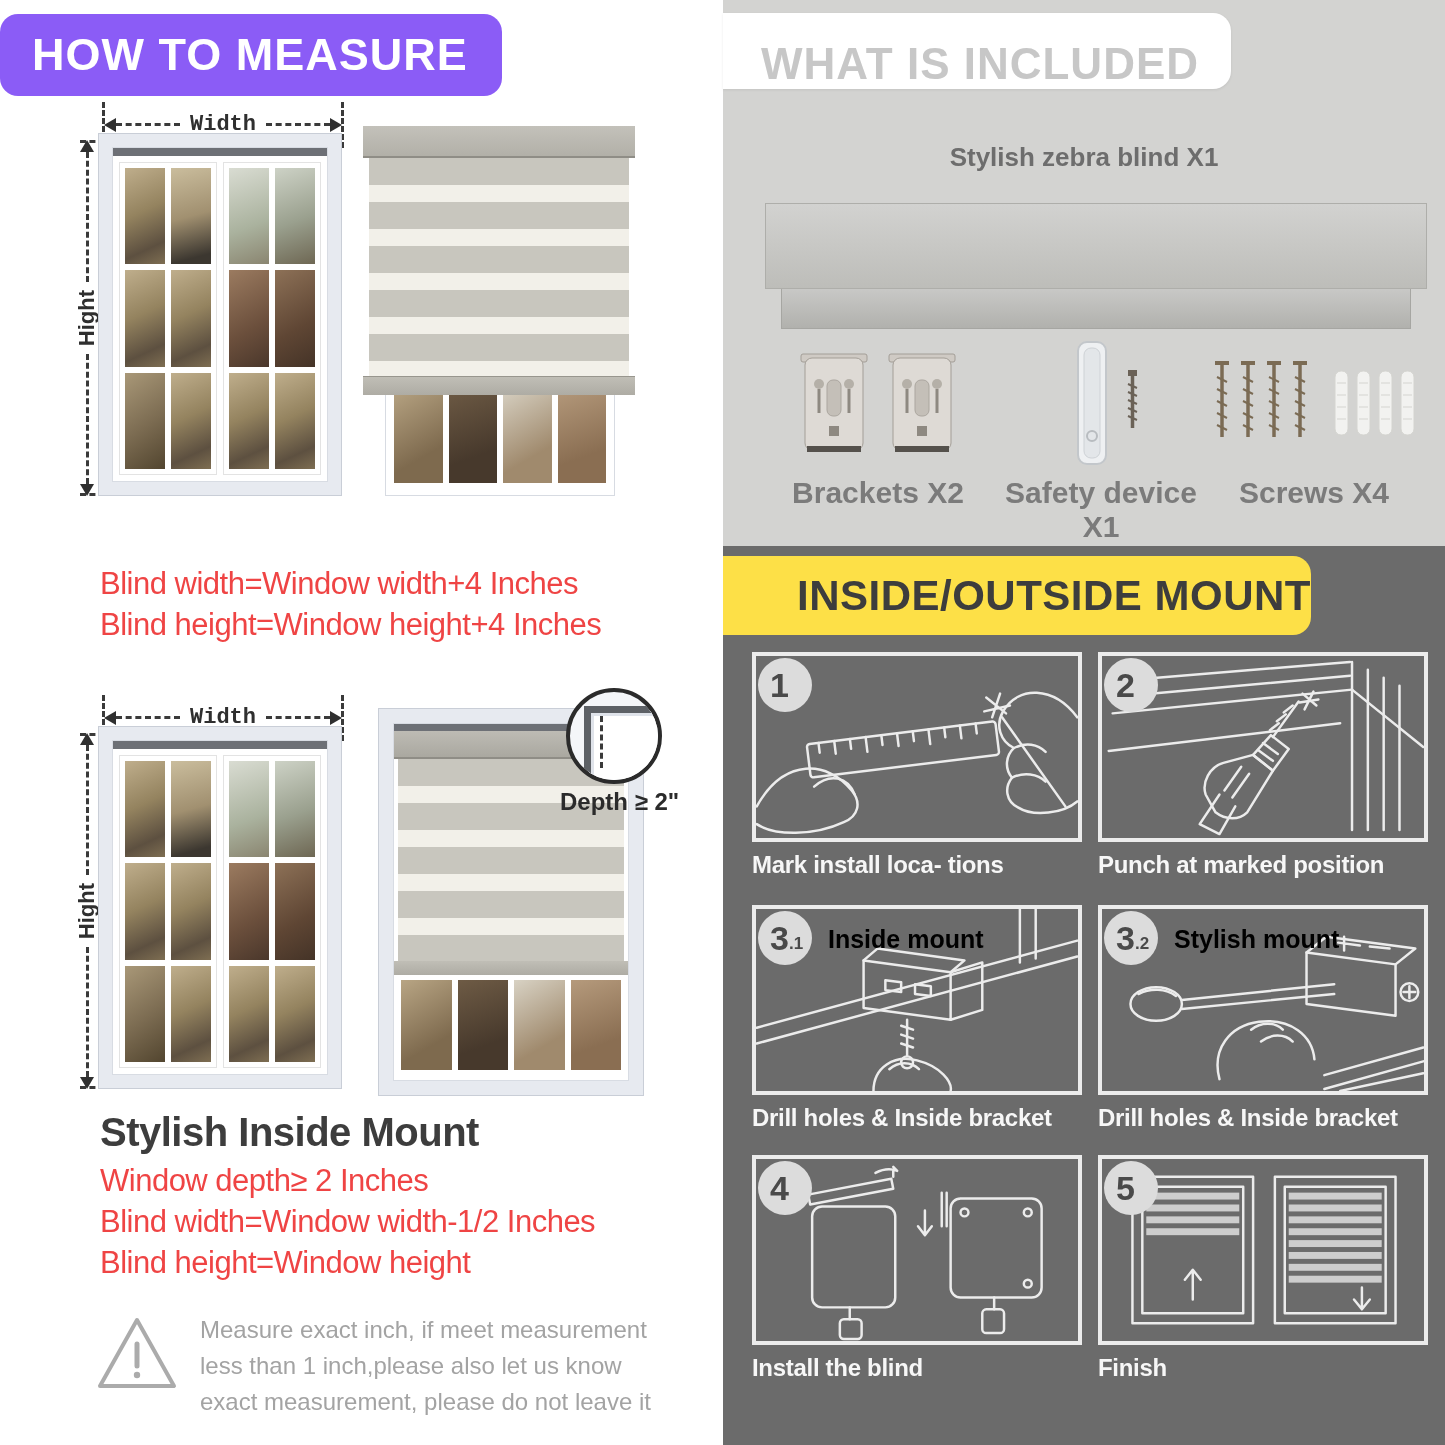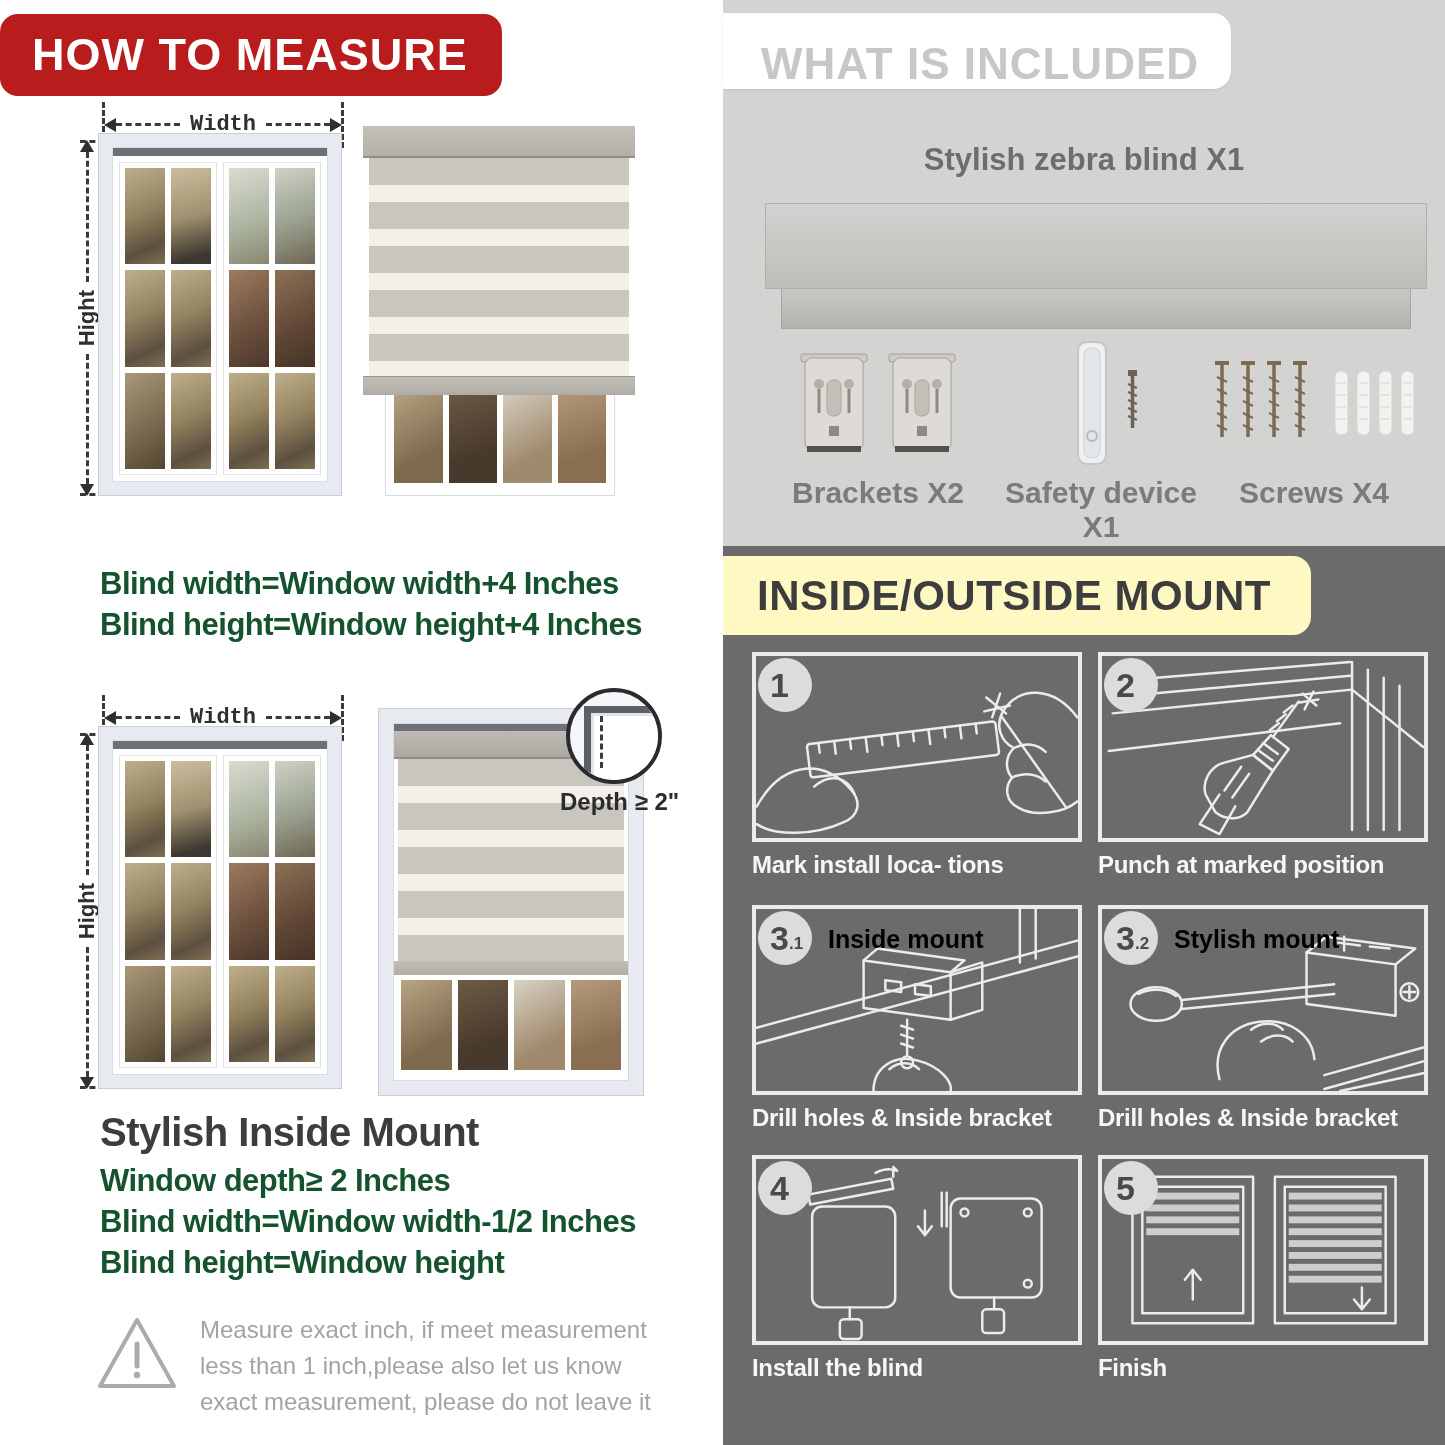--- a/index.html
+++ b/index.html
@@ -3,21 +3,21 @@
 <meta charset="utf-8">
 <style>
   html,body{margin:0;padding:0;background:#ffffff;}
   #canvas{
     position:relative;width:1445px;height:1445px;background:#ffffff;
     font-family:"Liberation Sans",sans-serif;overflow:hidden;
   }
   
   .left-header{
     position:absolute;left:0;top:14px;width:502px;height:82px;
-    background:#b91c1c;border-radius:18px;display:flex;align-items:center;
+    background:#8b5cf6;border-radius:18px;display:flex;align-items:center;
     padding-left:32px;box-sizing:border-box;
   }
   .left-header .hd{color:#ffffff;font-size:45px;font-weight:bold;letter-spacing:1px;}
 
   
   .window{position:absolute;background:#e7eaf0;border:1px solid #c9ced7;box-sizing:border-box;}
   .win-frame{position:absolute;left:13px;right:13px;top:13px;bottom:13px;background:#ffffff;
     border:1px solid #d8dce3;box-sizing:border-box;display:flex;flex-direction:column;}
   .win-shadow{height:8px;background:#6d7076;}
   .sashes{flex:1;display:flex;gap:6px;padding:6px;background:#fff;}
@@ -76,44 +76,44 @@
   .magnifier{position:absolute;width:96px;height:96px;border-radius:50%;border:4px solid #2b2b2b;
     background:#f4f6f9;overflow:hidden;box-sizing:border-box;}
   .mag-corner-out{position:absolute;left:18px;top:18px;right:-10px;bottom:-10px;background:#ffffff;
     border-left:6px solid #dfe3ea;border-top:6px solid #dfe3ea;}
   .mag-corner-in{position:absolute;left:14px;top:14px;right:-10px;bottom:-10px;
     border-left:7px solid #5d6166;border-top:7px solid #5d6166;}
   .mag-dash{position:absolute;left:30px;top:24px;height:52px;width:0;border-left:3px dashed #3a3a3a;}
   .depth-label{position:absolute;font-size:24px;font-weight:bold;color:#2b2b2b;}
 
   .m-title{position:absolute;font-size:40px;font-weight:bold;color:#3d3d3d;letter-spacing:-0.5px;}
-  .m-line{position:absolute;font-size:31px;font-weight:bold;color:#14532d;letter-spacing:-0.5px;}
+  .m-line{position:absolute;font-size:31px;font-weight:normal;color:#ef4444;letter-spacing:-0.5px;}
   .warning{position:absolute;display:flex;}
   .warning .wtext{font-size:24px;color:#a3a3a3;line-height:1.5;width:452px;}
 
   
   .included-panel{position:absolute;left:723px;top:0;width:722px;height:546px;background:#d3d3d1;}
   .included-header{position:absolute;left:0;top:13px;width:508px;height:76px;background:#ffffff;
     border-radius:0 18px 18px 0;display:flex;align-items:flex-end;padding-left:38px;
     box-sizing:border-box;box-shadow:0 1px 3px rgba(0,0,0,0.08);}
   .included-header .hd{color:#c7c7c7;font-size:44px;font-weight:bold;letter-spacing:1px;}
   .product-label{position:absolute;left:0;right:0;top:142px;text-align:center;
-    font-size:31px;font-weight:bold;color:#6d6d6d;}
+    font-size:26px;font-weight:bold;color:#6d6d6d;}
   .bar-main{position:absolute;left:42px;top:203px;width:662px;height:86px;
     background:linear-gradient(#d2d2d0,#bdbdb9);border:1px solid #aeaeaa;box-sizing:border-box;}
   .bar-sub{position:absolute;left:58px;top:289px;width:630px;height:40px;
     background:linear-gradient(#c8c8c6,#b1b1ad);border:1px solid #a6a6a2;border-top:none;box-sizing:border-box;}
   .inc-item{position:absolute;text-align:center;}
   .inc-item .icon-box{height:132px;display:flex;align-items:center;justify-content:center;}
   .inc-item .lbl{font-size:30px;font-weight:bold;color:#7b7b7b;margin-top:6px;}
 
   
   .mount-panel{position:absolute;left:723px;top:546px;width:722px;height:899px;background:#6b6b6b;}
-  .mount-header{position:absolute;left:0;top:10px;width:588px;height:79px;background:#fef9c3;
-    border-radius:0 18px 18px 0;display:flex;align-items:center;padding-left:34px;box-sizing:border-box;}
+  .mount-header{position:absolute;left:0;top:10px;width:588px;height:79px;background:#fde047;
+    border-radius:0 18px 18px 0;display:flex;align-items:center;padding-left:34px;box-sizing:border-box;justify-content:flex-end;}
   .mount-header .hd{color:#3d3d3d;font-size:42px;font-weight:bold;letter-spacing:0.5px;}
   .step-box{position:absolute;width:330px;height:190px;border:4px solid #ececec;box-sizing:border-box;}
   .badge{position:absolute;left:2px;top:2px;width:54px;height:54px;border-radius:50%;
     background:#dcdcdc;display:flex;align-items:center;justify-content:flex-start;
     padding-left:12px;box-sizing:border-box;}
   .badge .n{color:#4a4a4a;font-size:34px;font-weight:bold;}
   .badge .s{color:#4a4a4a;font-size:17px;font-weight:bold;margin-top:12px;}
   .panel-label{position:absolute;left:72px;top:16px;color:#000000;font-size:25px;font-weight:bold;}
   .step-caption{position:absolute;color:#f7f7f7;font-size:24px;font-weight:bold;letter-spacing:-0.3px;}
   .step-art{position:absolute;left:0;top:0;width:100%;height:100%;}

